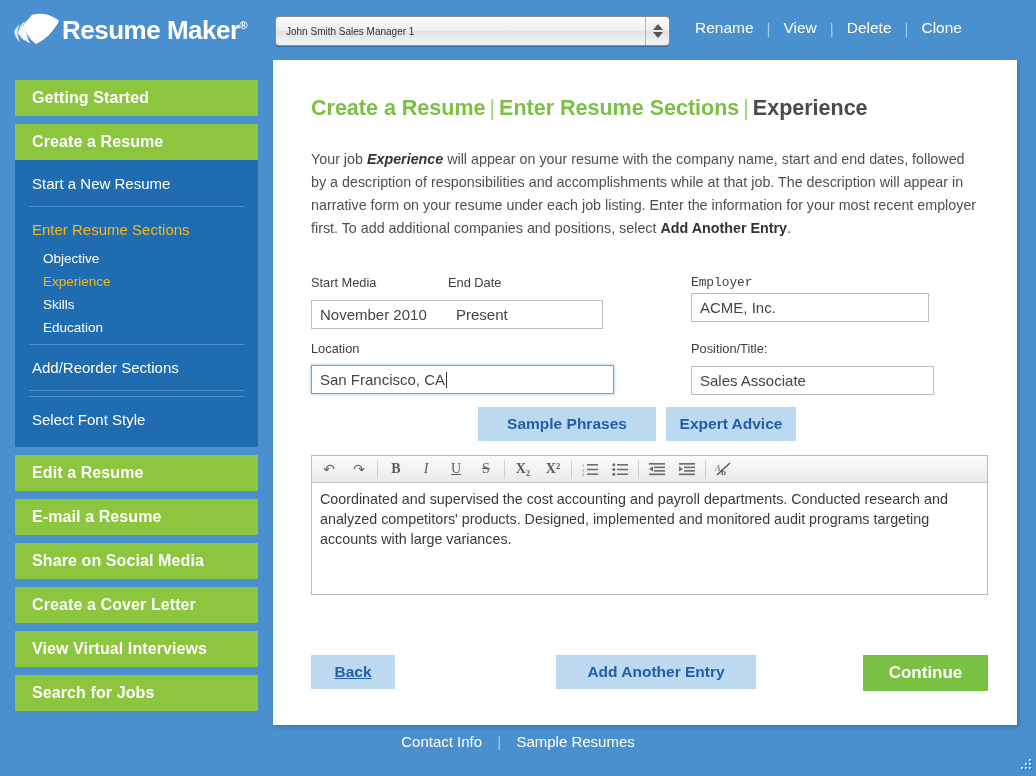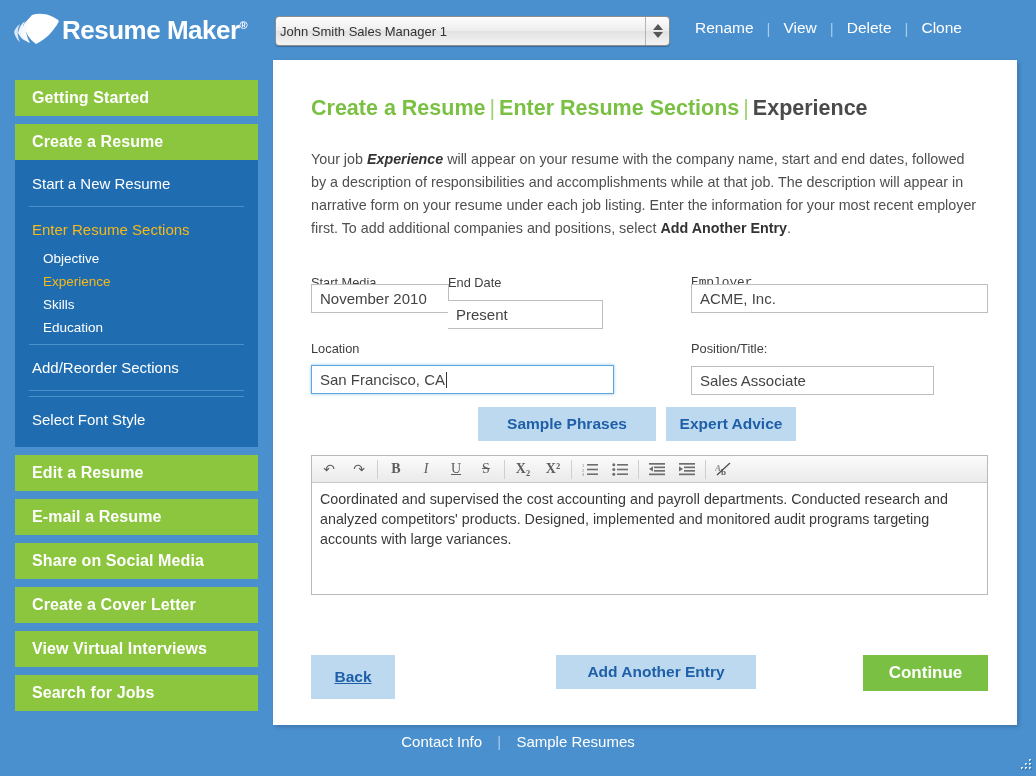--- a/index.html
+++ b/index.html
@@ -29,21 +29,21 @@
   #logo-reg { font-size: 11px; vertical-align: super; font-weight: bold; }
 
   #resume-select {
     position: absolute; left: 275px; top: 16px; width: 395px; height: 30px;
     background: linear-gradient(180deg,#fdfdfd 0%,#ededed 50%,#e2e2e2 51%,#f4f4f4 100%);
     border: 1px solid #8d8d8d; border-radius: 4px;
     box-shadow: 0 1px 1px rgba(0,0,0,.25), inset 0 1px 0 #fff;
     display: flex; align-items: center;
   }
   #resume-select-value {
-    flex: 1; padding-left: 4px; font-size: 13px; color: #333;
+    flex: 1; padding-left: 10px; font-size: 10px; color: #333;
     white-space: nowrap; overflow: hidden;
   }
   #resume-spinner {
     width: 24px; height: 28px; border-left: 1px solid #b4b4b4;
     display: flex; flex-direction: column; align-items: center;
     justify-content: center; gap: 2px;
   }
   .tri-up { width: 0; height: 0; border-left: 5px solid transparent;
             border-right: 5px solid transparent; border-bottom: 6px solid #555; }
   .tri-dn { width: 0; height: 0; border-left: 5px solid transparent;
@@ -233,23 +233,23 @@
   <div id="crumb">
     <span class="green">Create a Resume</span><span class="pipe">|</span><span class="green">Enter Resume Sections</span><span class="pipe">|</span><span class="grey">Experience</span>
   </div>
 
   <div id="intro"><span>Your job </span><i>Experience</i><span> will appear on your resume with the company name, start and end dates, followed by a description of responsibilities and accomplishments while at that job. The description will appear in narrative form on your resume under each job listing. Enter the information for your most recent employer first. To add additional companies and positions, select </span><b>Add Another Entry</b><span>.</span></div>
 
   <div class="fld-label" style="left:38px; top:215px;">Start Media</div>
   <div class="fld-label" style="left:175px; top:215px;">End Date</div>
   <div class="fld-label" style="left:418px; top:215px;font-family:Liberation Mono, monospace;">Employer</div>
 
-  <div class="fld" style="left:38px; top:224px; width:138px;" title="Month Year">November 2010</div>
+  <div class="fld" style="left:38px; top:240px; width:138px;" title="Month Year">November 2010</div>
   <div class="fld" style="left:175px; top:240px; width:155px; border-left:none;" title="Month Year">Present</div>
-  <div class="fld" style="left:418px; top:224px; width:297px;" title="Company name">ACME, Inc.</div>
+  <div class="fld" style="left:418px; top:233px; width:238px;" title="Company name">ACME, Inc.</div>
 
   <div class="fld-label" style="left:38px; top:281px;">Location</div>
   <div class="fld-label" style="left:418px; top:281px;">Position/Title:</div>
 
   <div class="fld focused" style="left:38px; top:305px; width:303px;" title="City, State"><span>San Francisco, CA</span><span class="caret"></span></div>
 
   <div class="fld" style="left:418px; top:306px; width:243px;" title="Job title">Sales Associate</div>
 
   <div class="btn-blue" style="left:205px; top:347px; width:178px; height:34px;">Sample Phrases</div>
   <div class="btn-blue" style="left:393px; top:347px; width:130px; height:34px;">Expert Advice</div>
@@ -311,21 +311,21 @@
         <svg width="18" height="15" viewBox="0 0 18 15">
           <text x="0" y="9" font-size="9" font-style="italic" font-weight="bold" fill="#8d8d8d" font-family="Liberation Serif, serif">A</text>
           <text x="6" y="13" font-size="9" font-weight="bold" fill="#5d5d5d" font-family="Liberation Serif, serif">b</text>
           <line x1="2" y1="13" x2="15" y2="1" stroke="#4d4d4d" stroke-width="1.3"></line>
         </svg>
       </div>
     </div>
     <div id="editor-body">Coordinated and supervised the cost accounting and payroll departments. Conducted research and analyzed competitors' products. Designed, implemented and monitored audit programs targeting accounts with large variances.</div>
   </div>
 
-  <div class="btn-blue" style="left:38px; top:595px; width:84px; height:44px;text-decoration:underline;">Back</div>
+  <div class="btn-blue" style="left:38px; top:595px; width:84px; height:34px;text-decoration:underline;">Back</div>
   <div class="btn-blue" style="left:283px; top:595px; width:200px; height:34px;">Add Another Entry</div>
   <div class="btn-green" style="left:590px; top:595px; width:125px; height:36px;">Continue</div>
 </div>
 
 <div id="footer">
   <a>Contact Info</a>
   <span class="sep">|</span>
   <a>Sample Resumes</a>
 </div>
 

